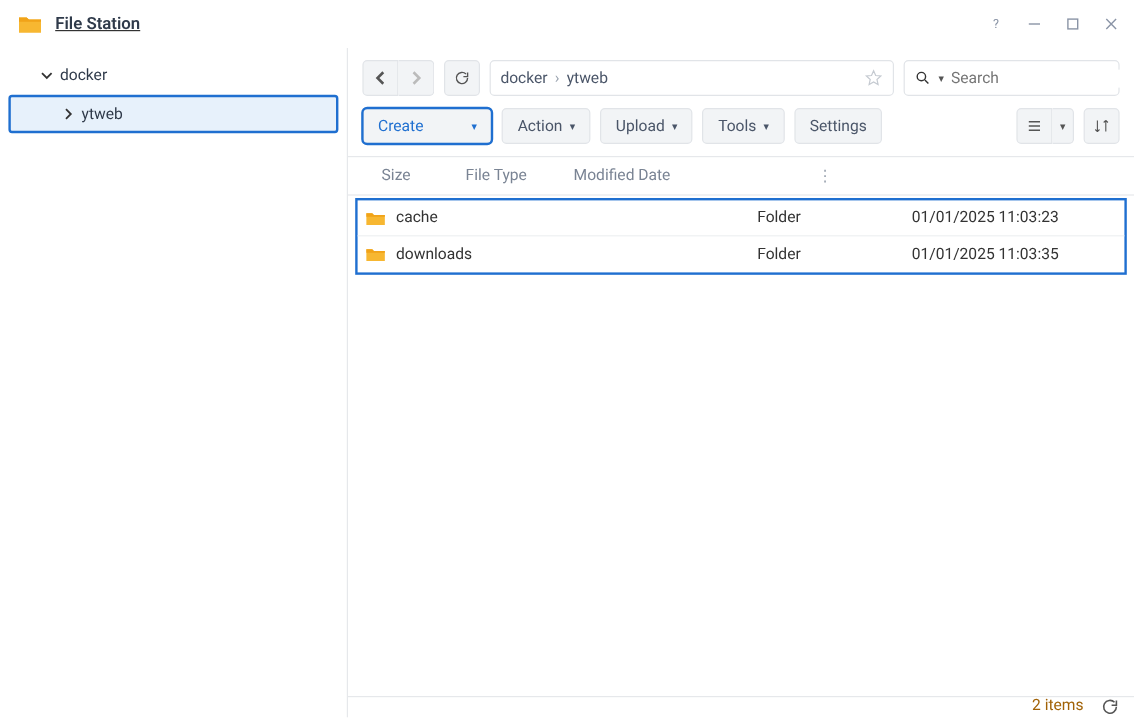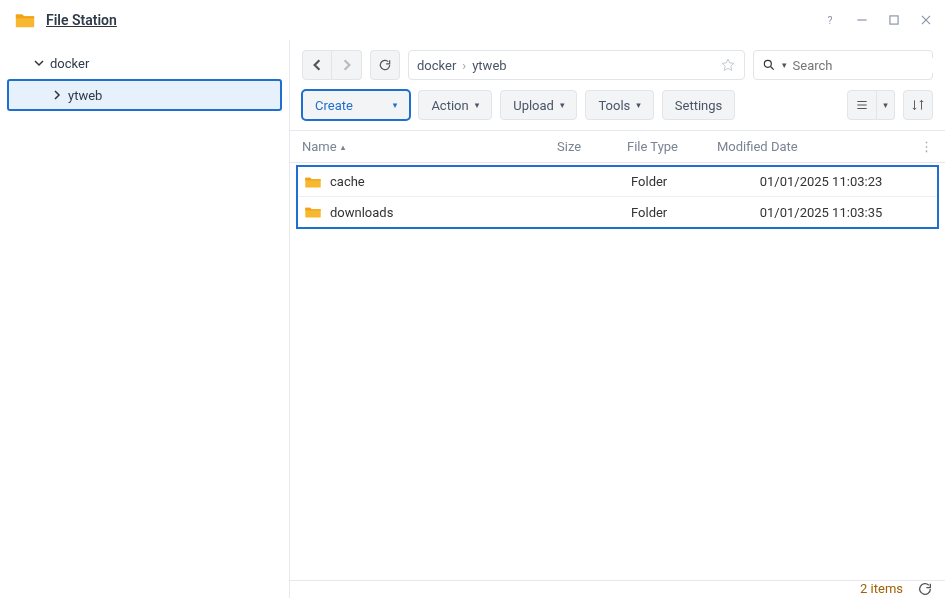--- a/index.html
+++ b/index.html
@@ -214,24 +214,20 @@
       </div>
       <span class="sortbtn">
         <svg width="14" height="14" viewBox="0 0 24 24">
             <path d="M6 4v16M6 20l-3-3M6 20l3-3 M18 20V4M18 4l-3 3M18 4l3 3" stroke="#555" stroke-width="1.6" fill="none"></path>
           </svg>
       </span>
     </div>
 
     <div class="table-wrap">
       <div class="thead">
-        <div class="col-name">
-          <span>Name</span>
-          <span class="sort-ind">▴</span>
-        </div>
         <div class="col-size">Size</div>
         <div class="col-type">File Type</div>
         <div class="col-date">Modified Date</div>
         <div class="col-menu">⋮</div>
       </div>
 
       <div class="tbody-highlight">
         <div class="trow">
           <div class="col-name-c">
             <span class="folder-ic">

